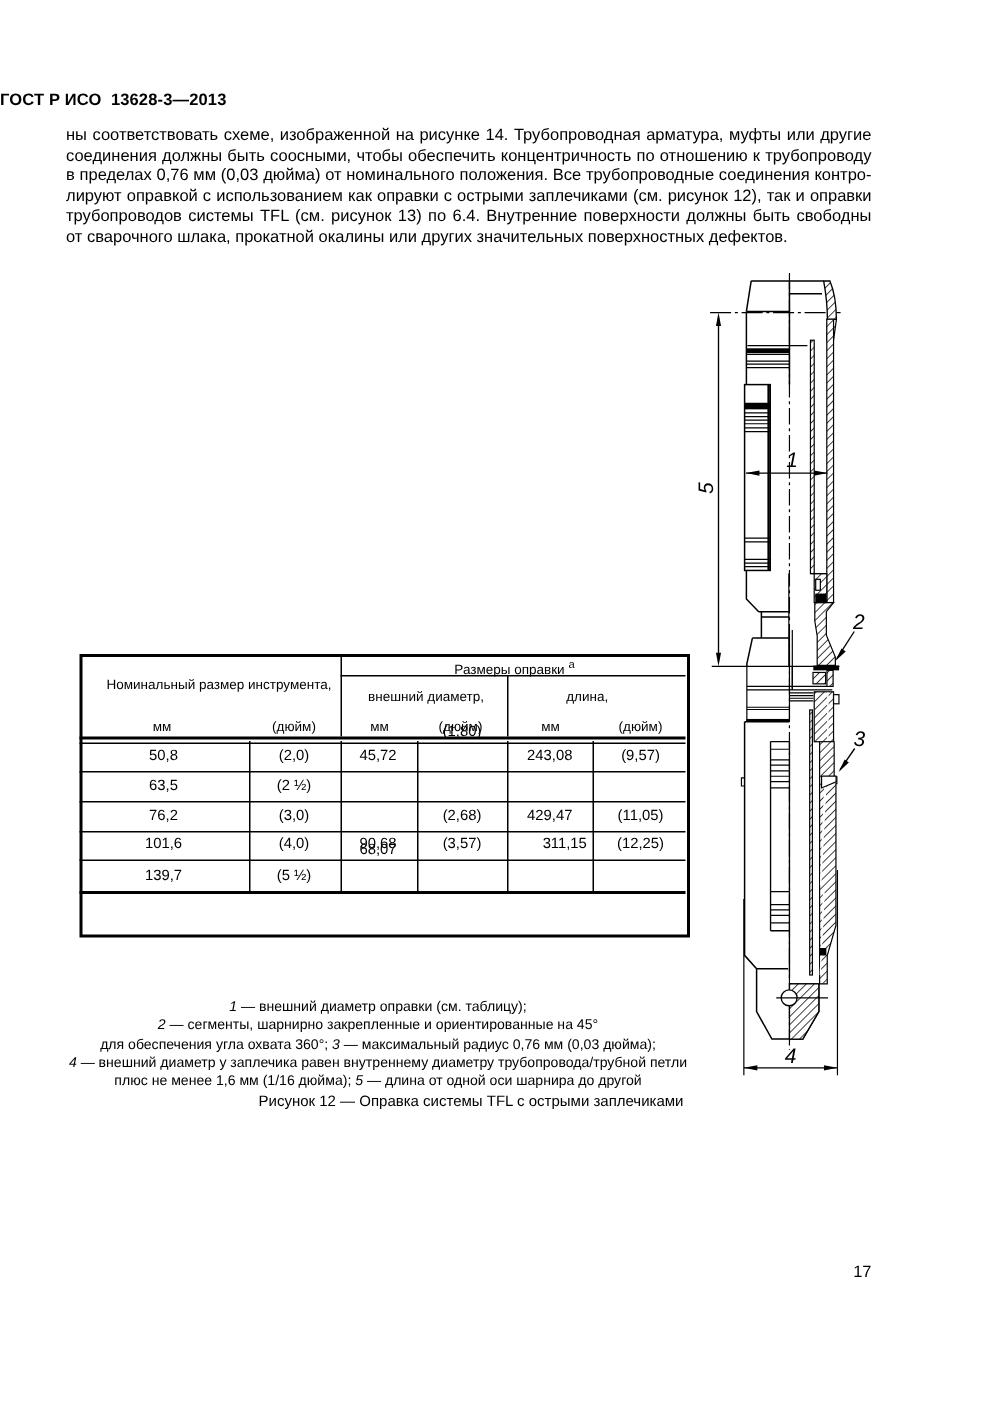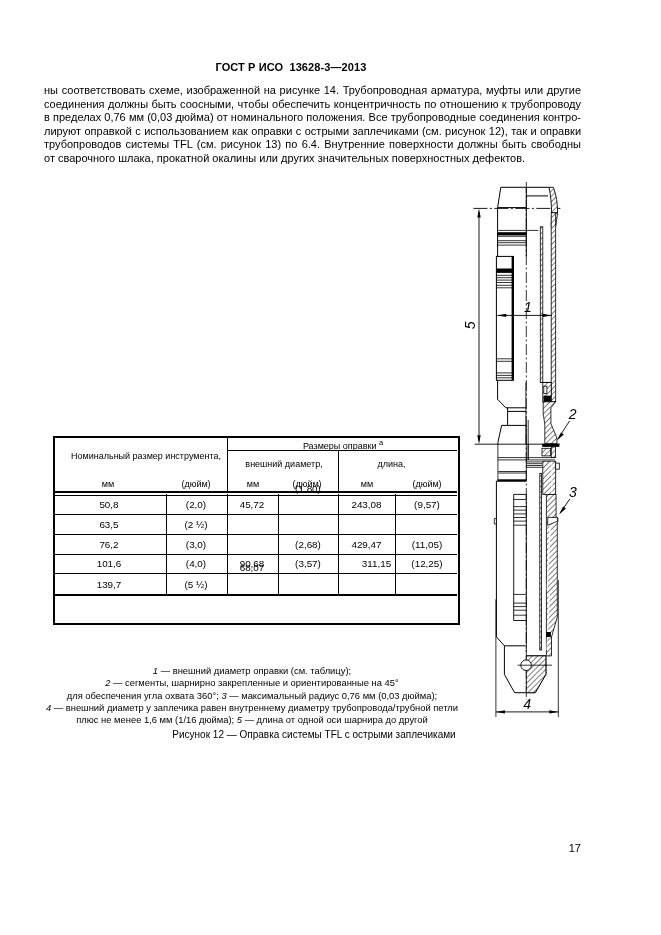--- a/index.html
+++ b/index.html
@@ -7,21 +7,21 @@
        font-family:"Liberation Sans",sans-serif;color:#000;}
   .abs{position:absolute;}
   .tl{position:absolute;font-size:9px;line-height:10px;}
   .td{position:absolute;font-size:9.9px;transform:translate(-50%,-50%);white-space:nowrap;}
   .hline{position:absolute;background:#000;height:1.3px;}
   .vline{position:absolute;background:#000;width:1.3px;}
 </style>
 </head>
 <body>
 
-<div class="abs" style="left:0;top:61px;width:582px;text-align:center;font-size:11px;font-weight:bold;letter-spacing:0.1px;">ГОСТ Р ИСО&nbsp; 13628-3—2013</div>
+<div class="abs" style="left:0;top:61px;width:582px;text-align:left;font-size:11px;font-weight:bold;letter-spacing:0.1px;">ГОСТ Р ИСО&nbsp; 13628-3—2013</div>
 
 <div class="abs" style="left:44px;top:84px;font-size:11px;line-height:13.6px;width:537px;white-space:nowrap;">
 <div style="word-spacing:0.61px;">ны соответствовать схеме, изображенной на рисунке 14. Трубопроводная арматура, муфты или другие</div>
 <div style="word-spacing:0.43px;">соединения должны быть соосными, чтобы обеспечить концентричность по отношению к трубопроводу</div>
 <div style="word-spacing:0.11px;">в пределах 0,76 мм (0,03 дюйма) от номинального положения. Все трубопроводные соединения контро-</div>
 <div style="word-spacing:0.34px;">лируют оправкой с использованием как оправки с острыми заплечиками (см. рисунок 12), так и оправки</div>
 <div style="word-spacing:1.17px;">трубопроводов системы TFL (см. рисунок 13) по 6.4. Внутренние поверхности должны быть свободны</div>
 <div>от сварочного шлака, прокатной окалины или других значительных поверхностных дефектов.</div>
 </div>
 

